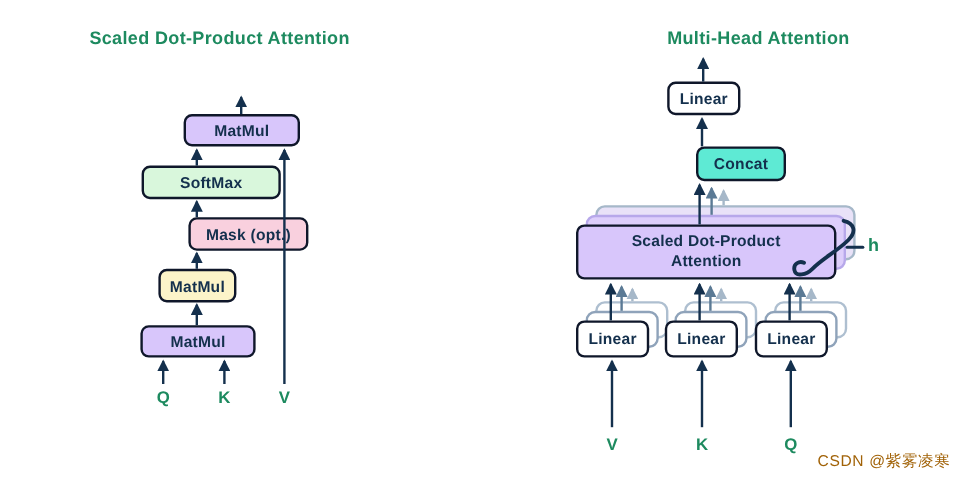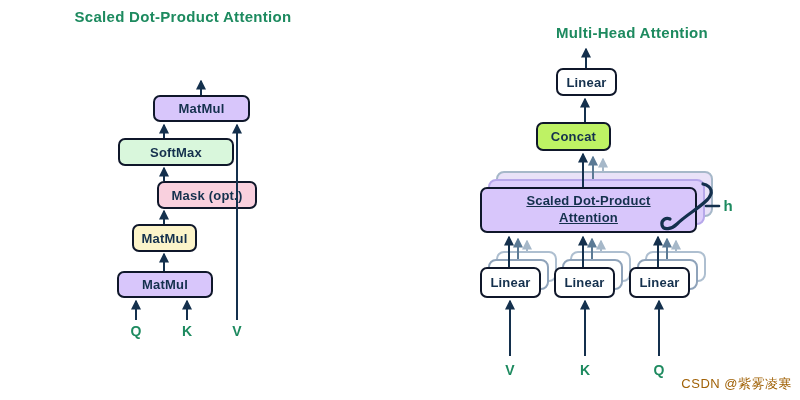--- a/index.html
+++ b/index.html
@@ -15,37 +15,37 @@
   #overlay{position:absolute;left:0;top:0;z-index:5;pointer-events:none;}
   .lbl{position:absolute;z-index:6;transform:translate(-50%,-50%);color:#1d8a5f;
        font-size:14px;font-weight:700;}
   .h-lbl{font-size:15px;}
   #lt-matmul-top{left:153px;top:95px;width:97px;height:27px;background:#d8c6fb;}
   #lt-softmax{left:118px;top:138px;width:116px;height:28px;background:#d9f7dc;}
   #lt-mask{left:113px;top:181px;width:100px;height:28px;background:#f9d0de;margin-left:44px;}
   #lt-scale{left:132px;top:224px;width:65px;height:28px;background:#fcf4c9;}
   #lt-matmul-bot{left:117px;top:271px;width:96px;height:27px;background:#d8c6fb;}
   #rt-linear-top{left:556px;top:68px;width:61px;height:28px;}
-  #rt-concat{left:536px;top:122px;width:75px;height:29px;background:#bef264;}
-  .sdpa{width:217px;height:46px;text-decoration:underline;}
+  #rt-concat{left:580px;top:122px;width:75px;height:29px;background:#5eead4;}
+  .sdpa{width:217px;height:46px;}
   #rt-sdpa-g2{left:496px;top:171px;background:#e9e2f8;border-color:#a6b8c9;}
   #rt-sdpa-g1{left:488px;top:179px;background:#ddcefb;border-color:#b7a8ea;}
   #rt-sdpa{left:480px;top:187px;background:#d8c6fb;flex-direction:column;line-height:1.3;}
   .lin{width:61px;height:31px;}
   .lin-g1{border-color:#8fa3ba;}
   .lin-g2{border-color:#aebfd0;}
   #watermark{position:absolute;right:8px;bottom:7px;z-index:6;color:#a16207;
              font-size:13px;letter-spacing:.5px;}
 </style>
 </head>
 <body>
 
 <div id="stage">
 
-  <div class="title" style="left:33px;top:8px;">Scaled Dot-Product Attention</div>
+  <div class="title" style="left:33px;top:24px;">Scaled Dot-Product Attention</div>
   <div class="title" style="left:482px;top:24px;">Multi-Head Attention</div>
 
   <div class="box z3" id="lt-matmul-top">MatMul</div>
   <div class="box z3" id="lt-softmax">SoftMax</div>
   <div class="box z3" id="lt-mask">Mask (opt.)</div>
   <div class="box z3" id="lt-scale">MatMul</div>
   <div class="box z3" id="lt-matmul-bot">MatMul</div>
 
   <div class="lbl" style="left:136px;top:331px;">Q</div>
   <div class="lbl" style="left:187px;top:331px;">K</div>

